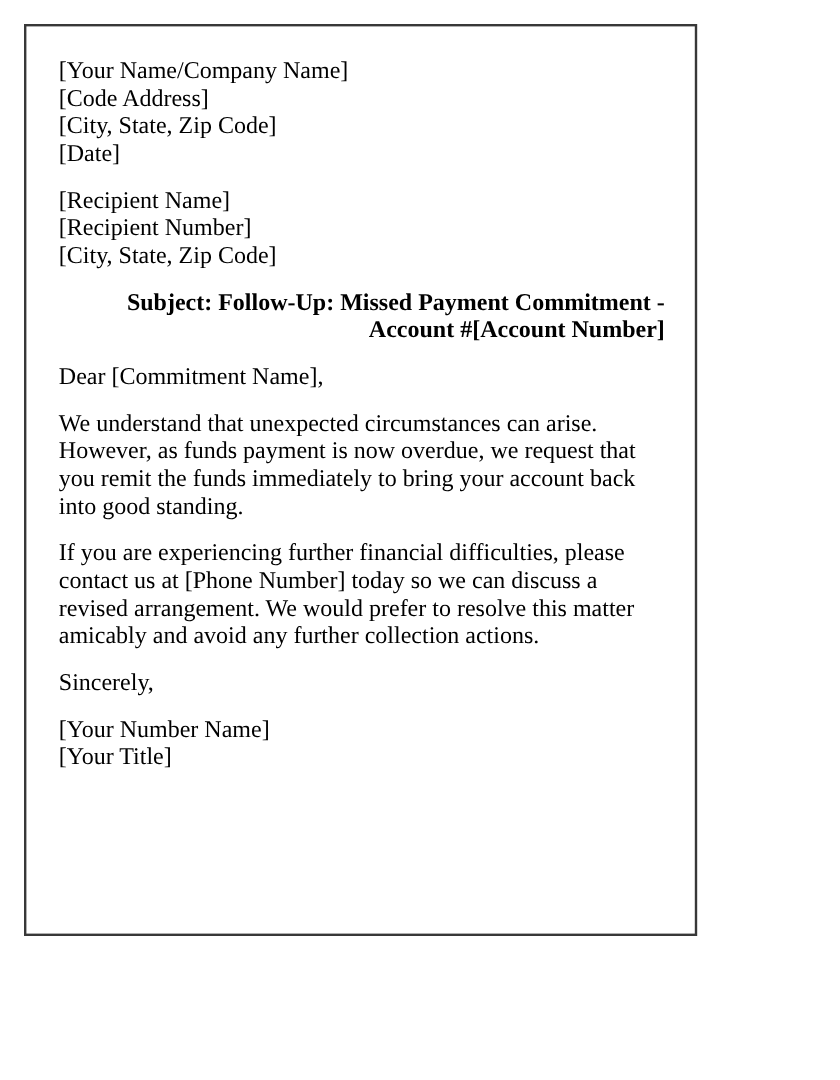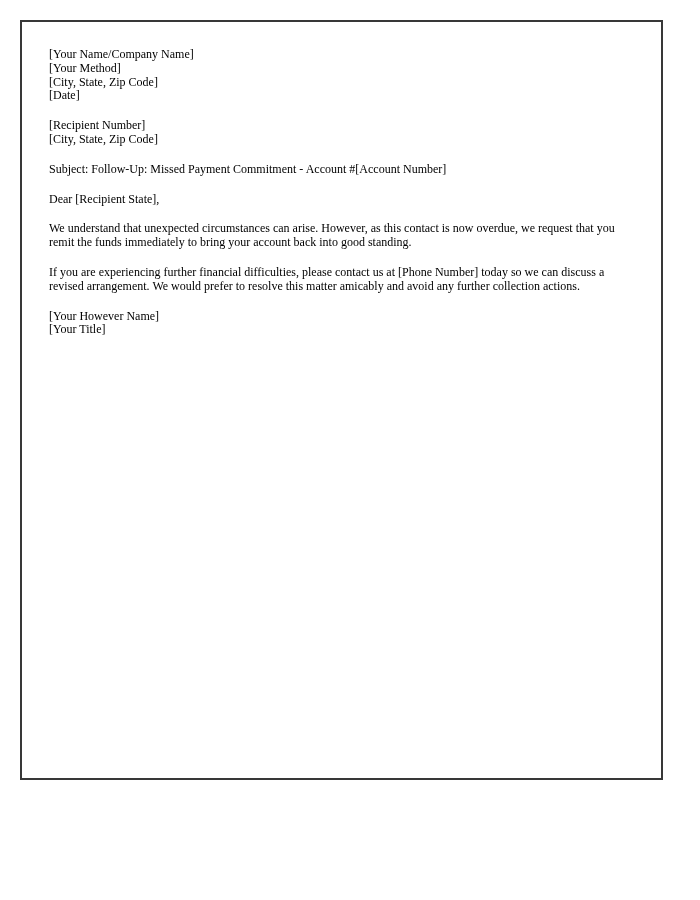--- a/index.html
+++ b/index.html
@@ -10,64 +10,67 @@
   body {
     width: 700px;
     height: 900px;
     position: relative;
     font-family: "Liberation Serif", serif;
   }
   .letter-frame {
     position: absolute;
     left: 20px;
     top: 20px;
-    width: 643px;
+    width: 561px;
     height: 760px;
     box-sizing: border-box;
     border: 2px solid #383838;
     background: #ffffff;
     padding: 10px 25px 0 27px;
-    font-size: 12px;
+    font-size: 20px;
     line-height: 1.15;
     color: #000000;
     overflow: hidden;
   }
   .block, .para {
     margin: 16px 0;
   }
   .line {
     display: block;
   }
   .subject {
-    font-weight: normal;
+    font-weight: bold;
+    text-align: right;
   }
 </style>
 </head>
 <body>
 
 <div class="letter-frame">
 
   <div class="block">
     <span class="line">[Your Name/Company Name]</span>
-    <span class="line">[Your Method]</span>
+    <span class="line">[Code Address]</span>
     <span class="line">[City, State, Zip Code]</span>
     <span class="line">[Date]</span>
   </div>
 
   <div class="block">
+    <span class="line">[Recipient Name]</span>
     <span class="line">[Recipient Number]</span>
     <span class="line">[City, State, Zip Code]</span>
   </div>
 
   <p class="para subject">Subject: Follow-Up: Missed Payment Commitment - Account #[Account Number]</p>
 
-  <p class="para">Dear [Recipient State],</p>
+  <p class="para">Dear [Commitment Name],</p>
 
-  <p class="para">We understand that unexpected circumstances can arise. However, as this contact is now overdue, we request that you remit the funds immediately to bring your account back into good standing.</p>
+  <p class="para">We understand that unexpected circumstances can arise. However, as funds payment is now overdue, we request that you remit the funds immediately to bring your account back into good standing.</p>
   <p class="para">If you are experiencing further financial difficulties, please contact us at [Phone Number] today so we can discuss a revised arrangement. We would prefer to resolve this matter amicably and avoid any further collection actions.</p>
 
+  <p class="para">Sincerely,</p>
 
   <div class="block">
-    <span class="line">[Your However Name]</span>
+    <span class="line">[Your Number Name]</span>
     <span class="line">[Your Title]</span>
   </div>
 
 </div>
 
 </body></html>

